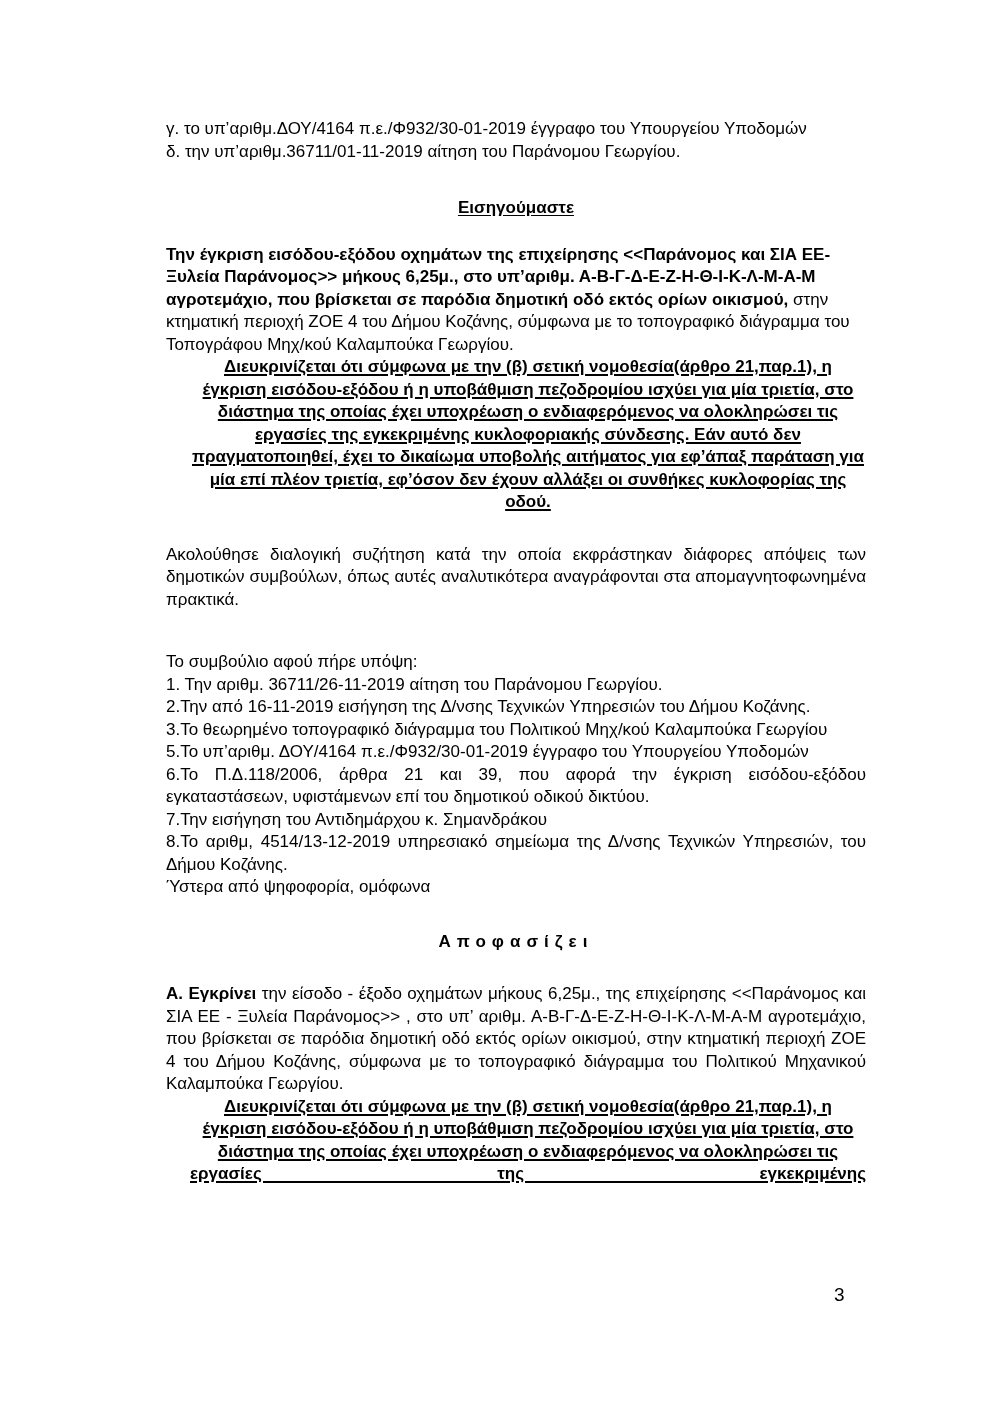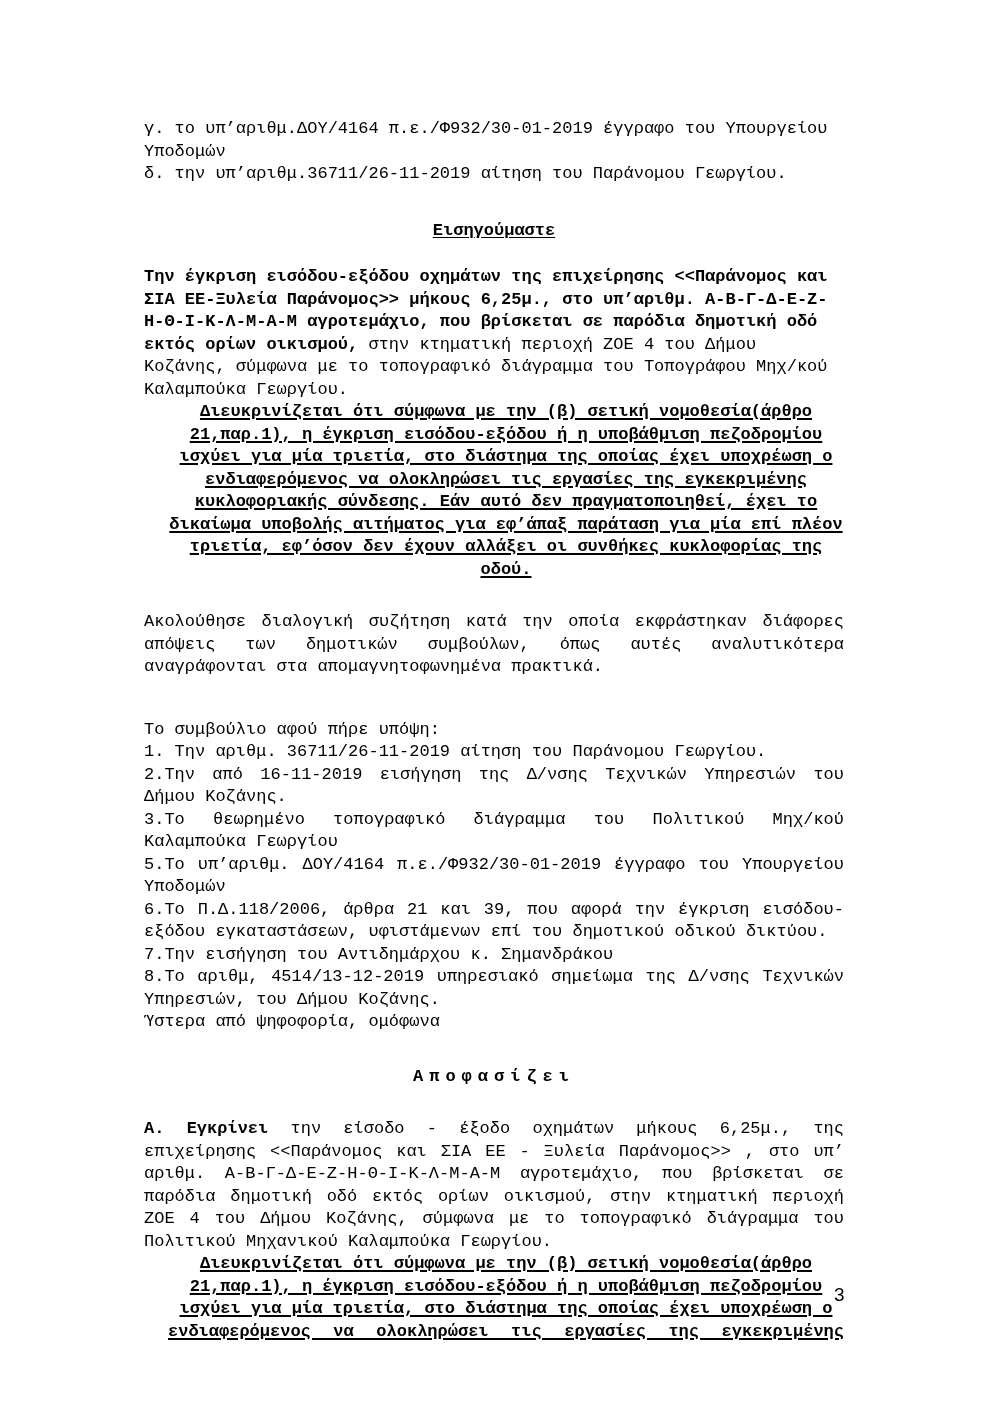--- a/index.html
+++ b/index.html
@@ -1,19 +1,19 @@
 <!DOCTYPE html>
 <html><head>
 <meta charset="utf-8">
 <style>
   html, body { margin: 0; padding: 0; background: #ffffff; }
   body { width: 1000px; height: 1413px; position: relative; overflow: hidden; }
   .page {
-    position: absolute; left: 144px; top: 118px; width: 700px;
-    font-family: Liberation Mono, monospace;
+    position: absolute; left: 166px; top: 118px; width: 700px;
+    font-family: Liberation Sans, sans-serif;
     font-size: 17px; line-height: 22.5px; color: #000;
   }
   .p { margin: 0; }
   .justify { text-align: justify; text-align-last: left; }
   .justify-full { text-align: justify; text-align-last: justify; }
   .b { font-weight: bold; text-align: center; }
   .u { text-decoration: underline; text-underline-offset: 2px; text-decoration-thickness: 1.5px; margin-left: 24px; }
   .center { text-align: center; }
   .gap-s { height: 22px; }
   .gap-m { height: 22px; }
@@ -23,21 +23,21 @@
     position: absolute; left: 834px; top: 1284px;
     font-family: "Liberation Sans", sans-serif; font-size: 19px; color: #000;
   }
 </style>
 </head>
 <body>
 
 <div class="page">
 
   <p class="p">γ. το υπ’αριθμ.ΔΟΥ/4164 π.ε./Φ932/30-01-2019 έγγραφο του Υπουργείου Υποδομών</p>
-  <p class="p">δ. την υπ’αριθμ.36711/26-11-2019 αίτηση του Παράνομου Γεωργίου.</p>
+  <p class="p">δ. την υπ’αριθμ.36711/01-11-2019 αίτηση του Παράνομου Γεωργίου.</p>
 
   <div class="gap-s"></div>
   <p class="p center" style="margin-top:12px;"><span class="heading">Εισηγούμαστε</span></p>
   <div class="gap-s"></div>
 
   <p class="p" style="margin-top:2px;"><span class="b">Την έγκριση εισόδου-εξόδου οχημάτων της επιχείρησης &lt;&lt;Παράνομος και ΣΙΑ ΕΕ-Ξυλεία Παράνομος&gt;&gt;  μήκους 6,25μ., στο υπ’αριθμ. Α-Β-Γ-Δ-Ε-Ζ-Η-Θ-Ι-Κ-Λ-Μ-Α-Μ αγροτεμάχιο, που βρίσκεται σε παρόδια δημοτική οδό εκτός ορίων οικισμού,</span><span> στην κτηματική περιοχή ΖΟΕ 4 του Δήμου Κοζάνης, σύμφωνα με το τοπογραφικό διάγραμμα του Τοπογράφου Μηχ/κού Καλαμπούκα Γεωργίου.</span></p>
   <p class="p b u">Διευκρινίζεται ότι σύμφωνα με την (β) σετική νομοθεσία(άρθρο 21,παρ.1), η έγκριση εισόδου-εξόδου ή η υποβάθμιση πεζοδρομίου ισχύει για μία τριετία, στο διάστημα της οποίας έχει υποχρέωση ο ενδιαφερόμενος να ολοκληρώσει τις εργασίες της εγκεκριμένης κυκλοφοριακής σύνδεσης. Εάν αυτό δεν πραγματοποιηθεί, έχει το δικαίωμα υποβολής αιτήματος για εφ’άπαξ παράταση για μία επί πλέον τριετία, εφ’όσον δεν έχουν αλλάξει οι συνθήκες κυκλοφορίας της οδού.</p>
 
   <div class="gap-m"></div>
   <p class="p justify" style="margin-top:8px;">Ακολούθησε διαλογική συζήτηση κατά την οποία εκφράστηκαν διάφορες απόψεις των δημοτικών συμβούλων, όπως αυτές αναλυτικότερα αναγράφονται στα απομαγνητοφωνημένα πρακτικά.</p>

